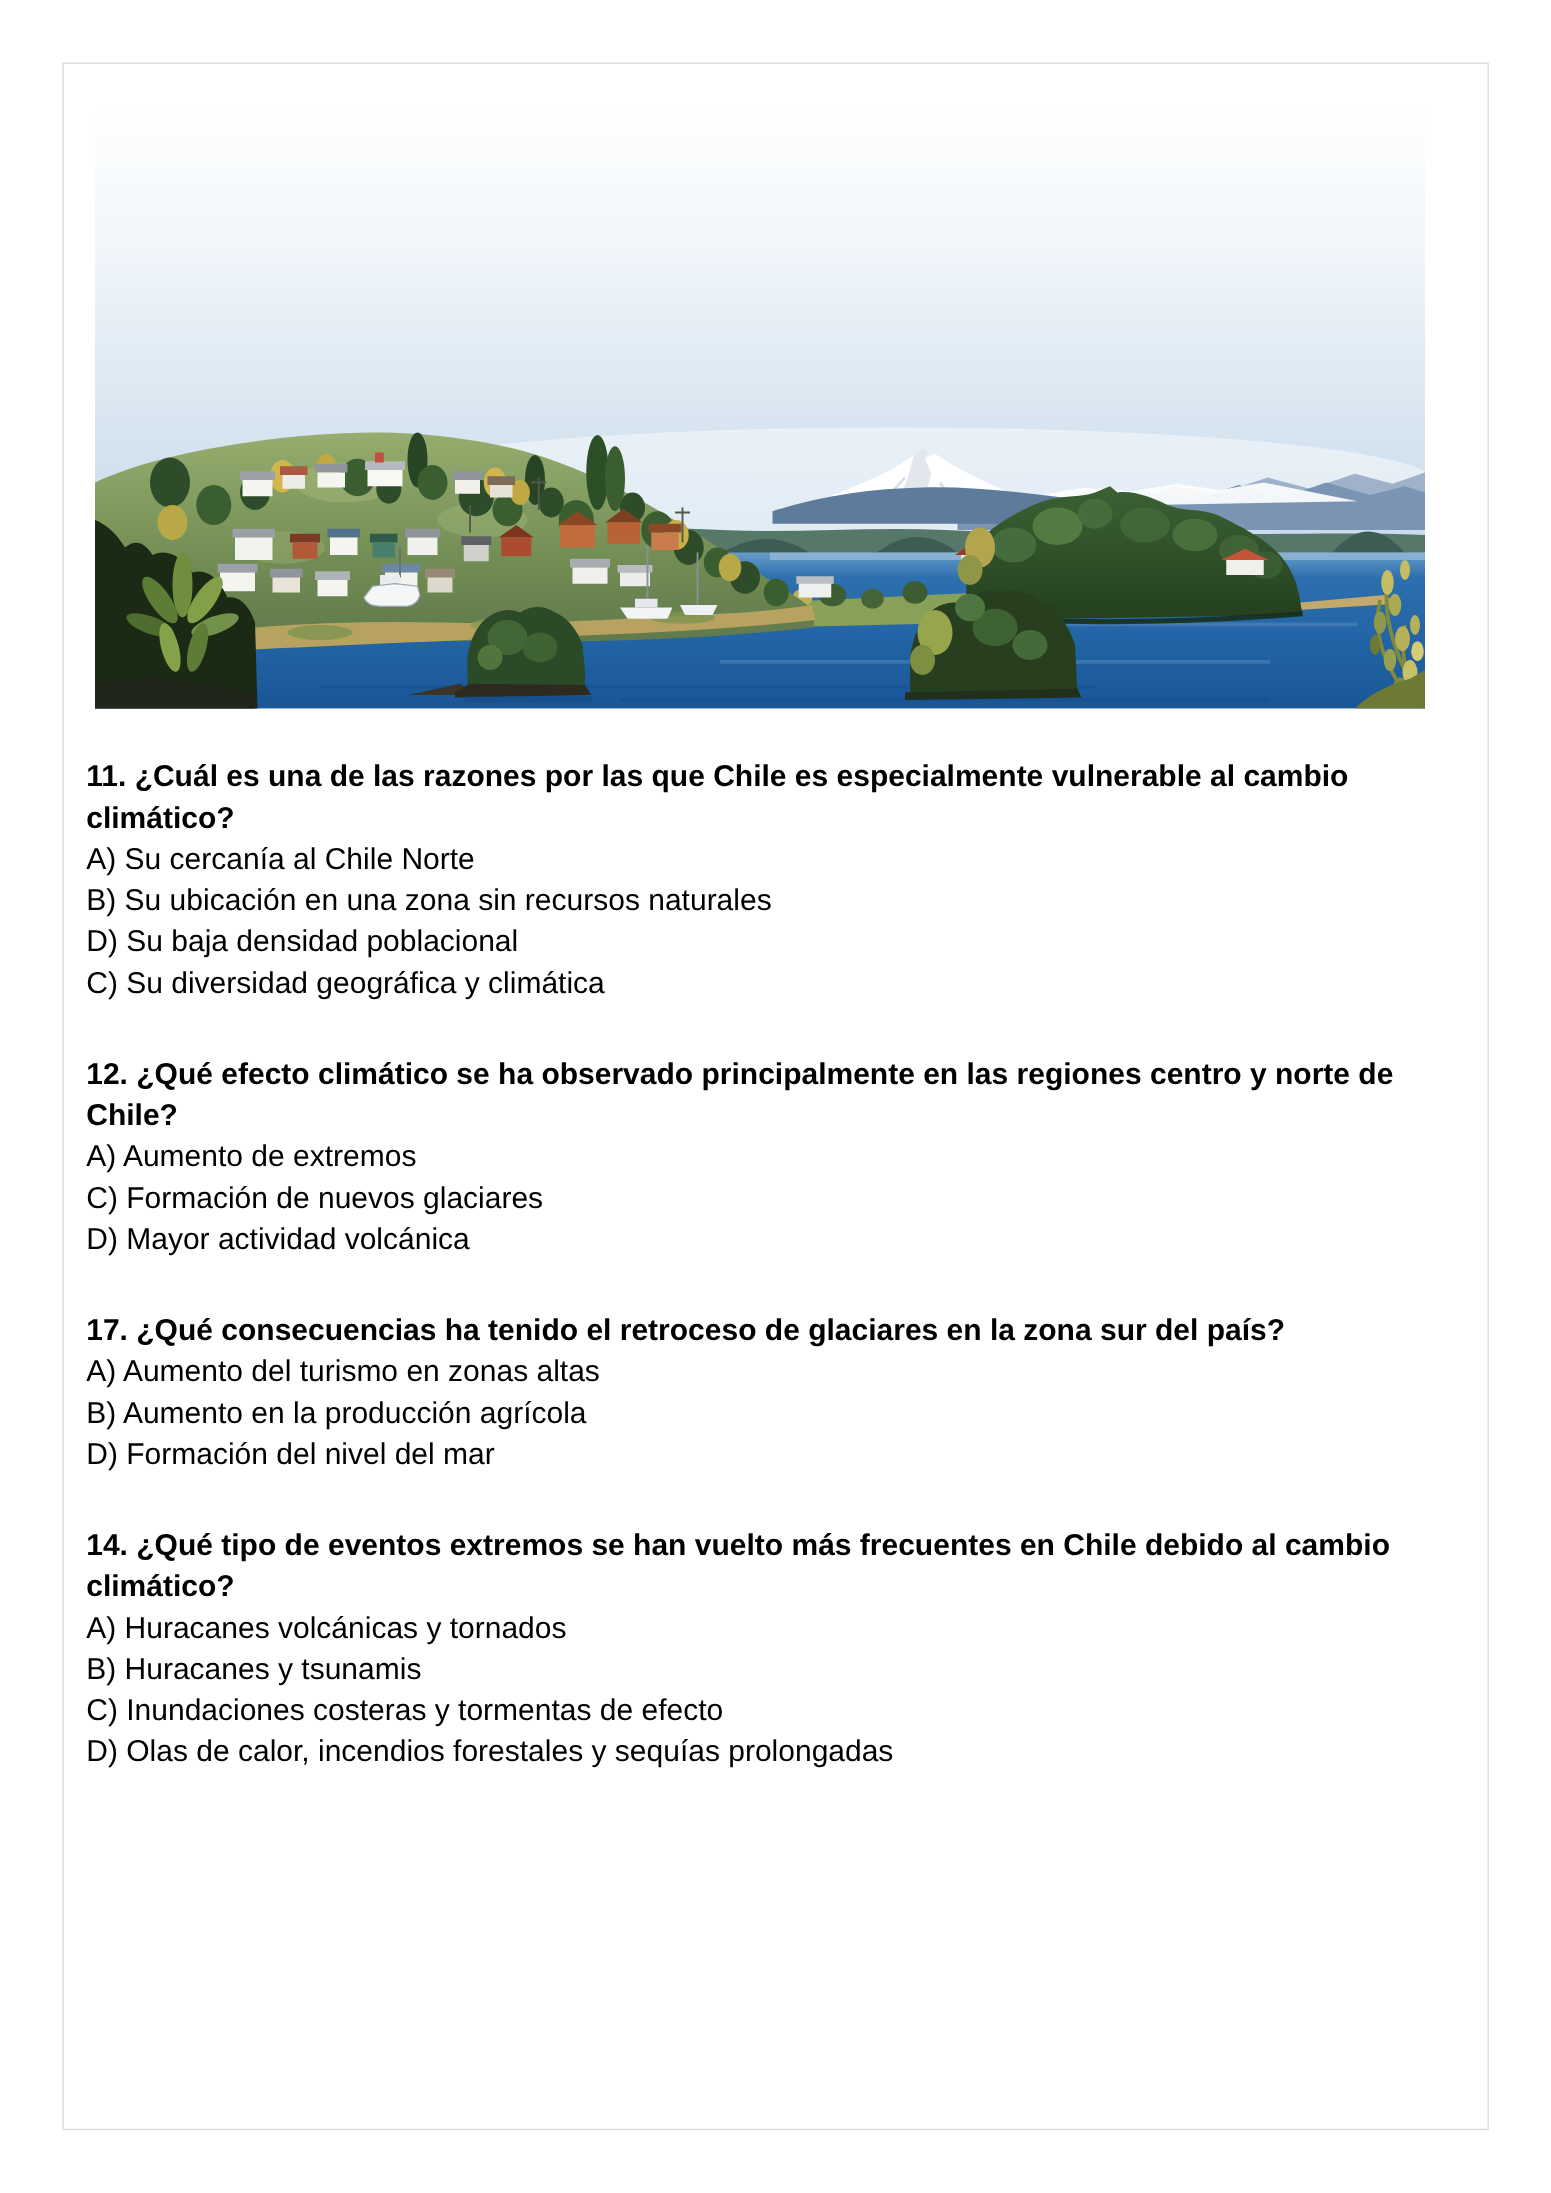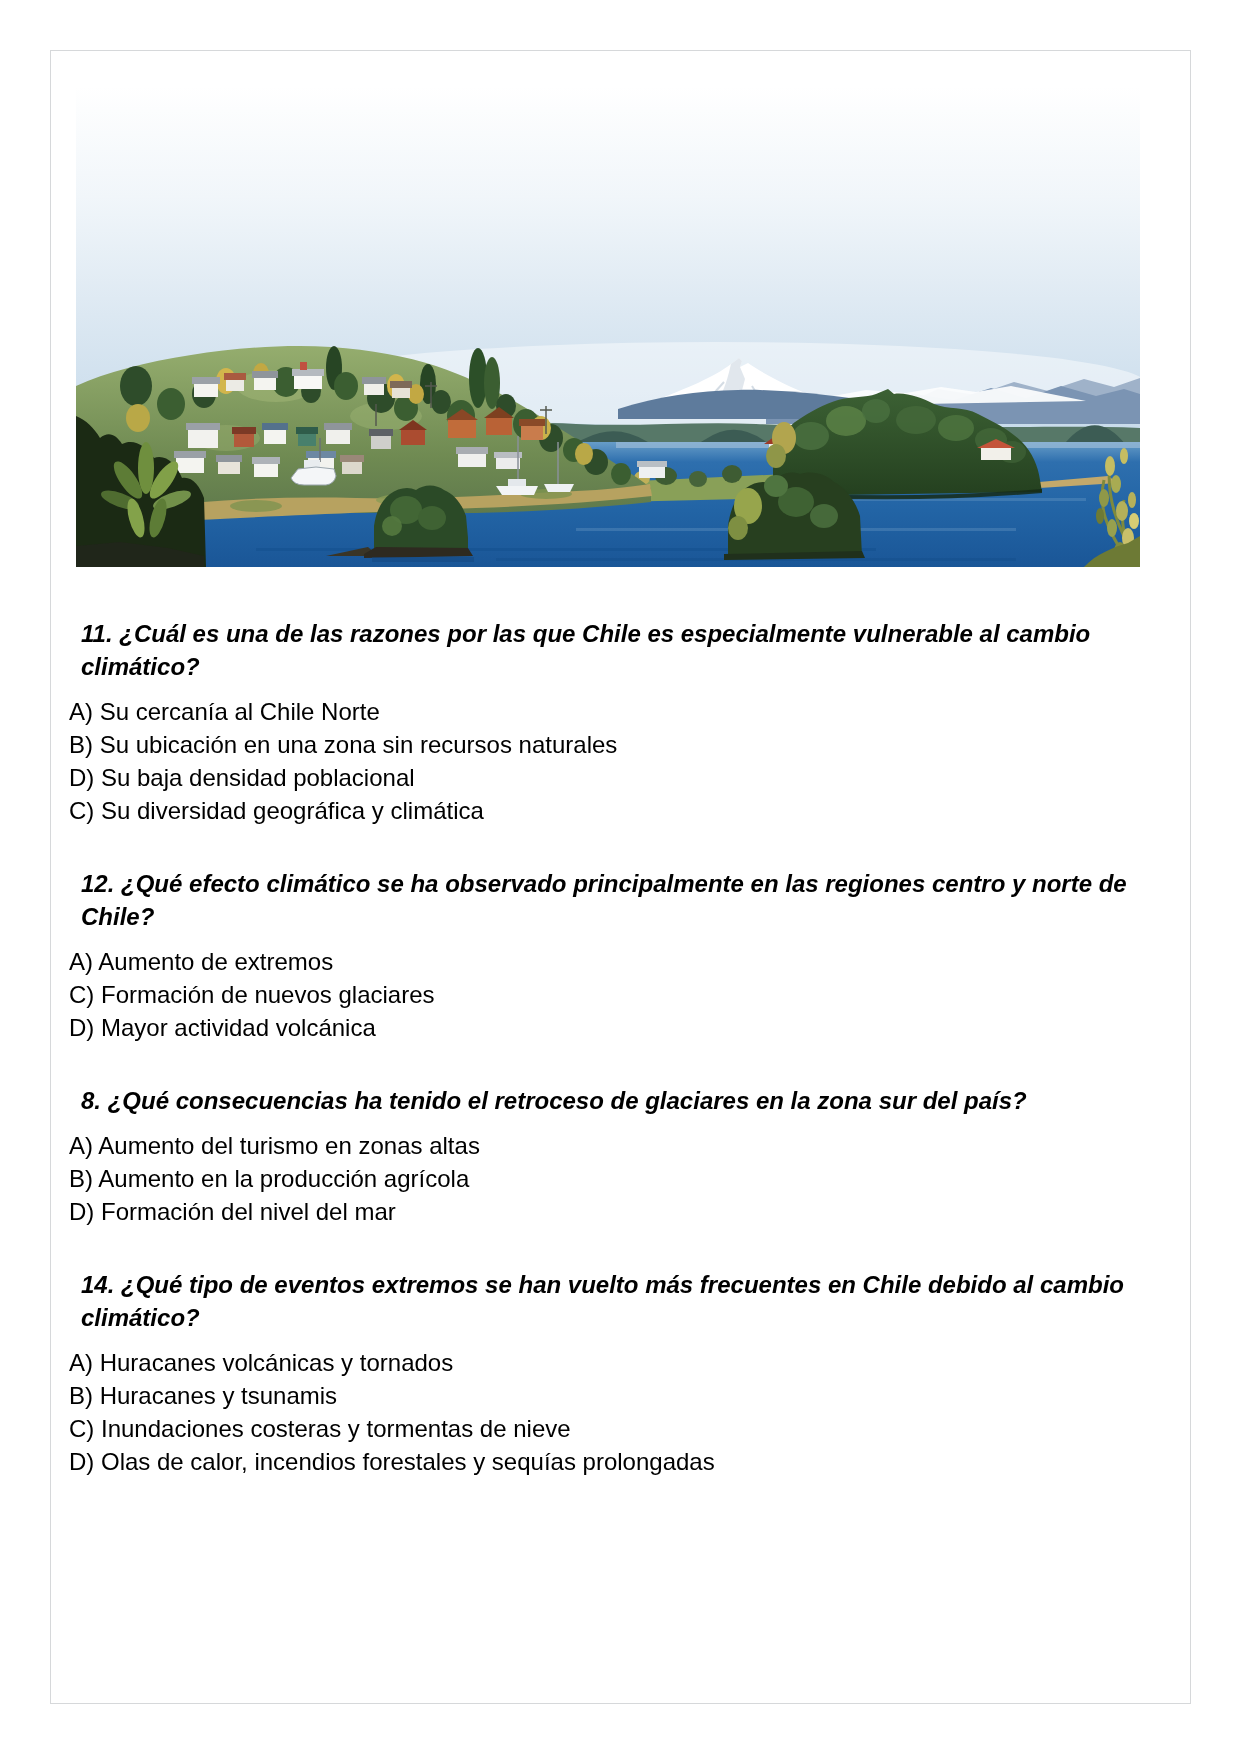--- a/index.html
+++ b/index.html
@@ -19,21 +19,21 @@
     position:absolute; left:25px; top:35px;
     width:1064px; height:481px; margin:0; overflow:hidden;
   }
   .photo svg { display:block; }
   .content {
     position:absolute; left:18px; top:554px; width:1088px;
     color:#000;
   }
   .question { margin:0 0 40px 0; }
   .q-heading {
-    margin:12px; font-size:24px; line-height:33px; font-weight:bold;font-style:italic;
+    margin:0; font-size:24px; line-height:33px; font-weight:bold;
   }
   .q-option {
     margin:0; font-size:24px; line-height:33px; font-weight:normal;
   }
 </style>
 </head>
 <body>
 
 <div class="page">
 
@@ -299,28 +299,28 @@
     </section>
 
     <section class="question">
       <p class="q-heading">12. ¿Qué efecto climático se ha observado principalmente en las regiones centro y norte de Chile?</p>
       <p class="q-option">A) Aumento de extremos</p>
       <p class="q-option">C) Formación de nuevos glaciares</p>
       <p class="q-option">D) Mayor actividad volcánica</p>
     </section>
 
     <section class="question">
-      <p class="q-heading">8. ¿Qué consecuencias ha tenido el retroceso de glaciares en la zona sur del país?</p>
+      <p class="q-heading">17. ¿Qué consecuencias ha tenido el retroceso de glaciares en la zona sur del país?</p>
       <p class="q-option">A) Aumento del turismo en zonas altas</p>
       <p class="q-option">B) Aumento en la producción agrícola</p>
       <p class="q-option">D) Formación del nivel del mar</p>
     </section>
 
     <section class="question">
       <p class="q-heading">14. ¿Qué tipo de eventos extremos se han vuelto más frecuentes en Chile debido al cambio climático?</p>
       <p class="q-option">A) Huracanes volcánicas y tornados</p>
       <p class="q-option">B) Huracanes y tsunamis</p>
-      <p class="q-option">C) Inundaciones costeras y tormentas de nieve</p>
+      <p class="q-option">C) Inundaciones costeras y tormentas de efecto</p>
       <p class="q-option">D) Olas de calor, incendios forestales y sequías prolongadas</p>
     </section>
 
   </main>
 </div>
 
 </body></html>

